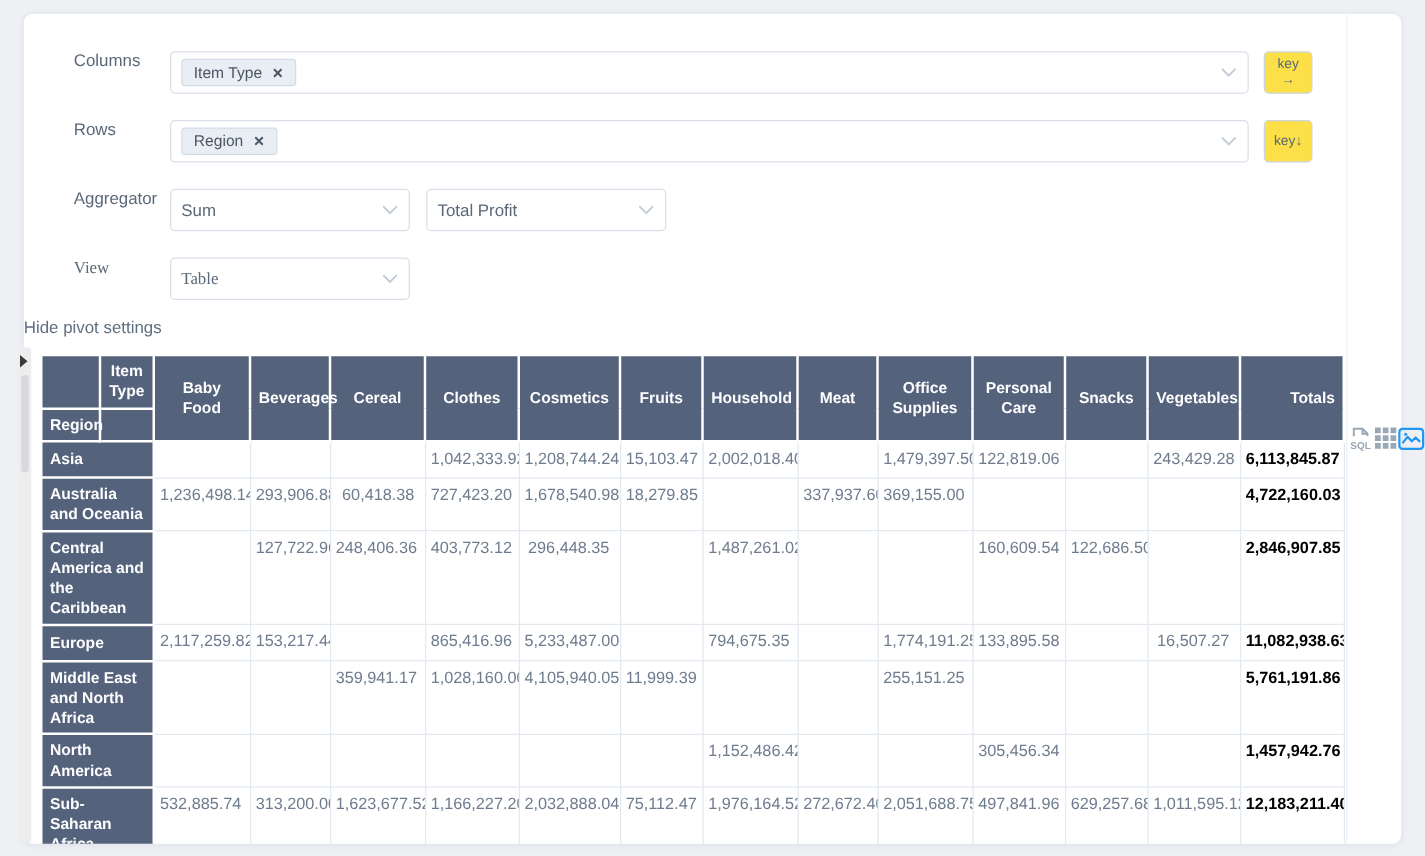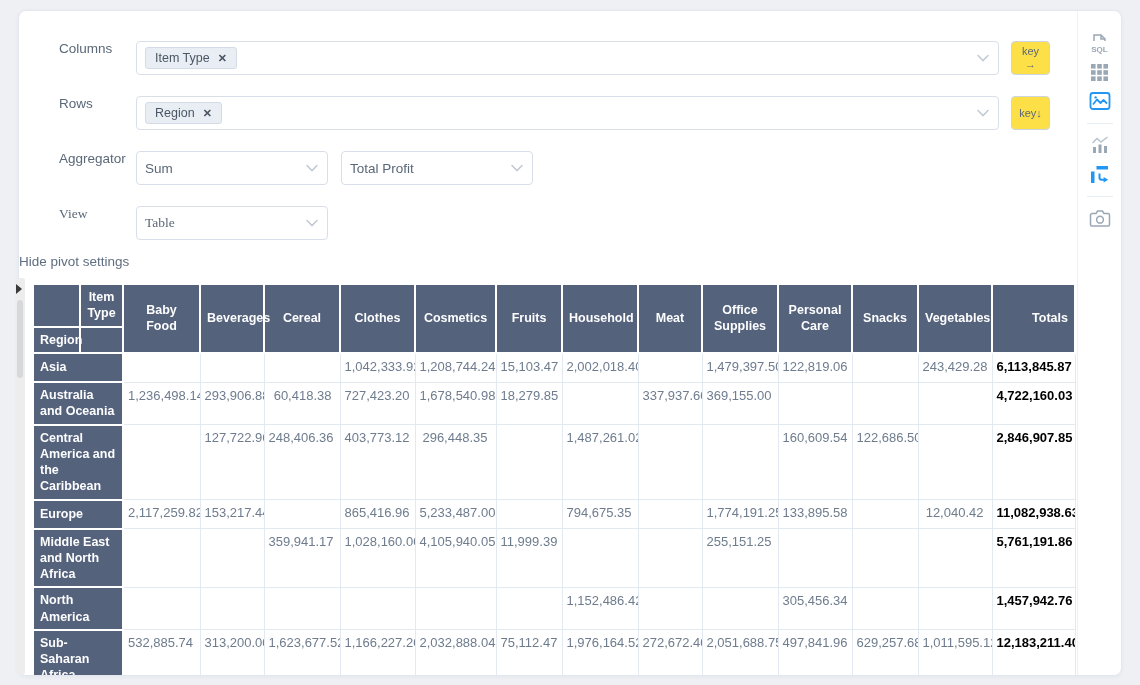--- a/index.html
+++ b/index.html
@@ -64,21 +64,21 @@
   .pvt td.val {
     border:1px solid #e2e9f1; background:#fff; color:#6e7c8e;
     font-size:13px; text-align:right; padding:5px 8px 6px 4px; vertical-align:top;
     line-height:1.3; overflow:hidden; white-space:nowrap;
   }
   .pvt td.rowtot, .pvt td.coltot, .pvt td.grand { font-weight:bold; color:#000000; }
 
   
   .toolbar {
     position:absolute; right:0; top:0; bottom:0; width:44px;
-    border-left:1px solid #eef2f6; display:flex; flex-direction:column; align-items:center;
+    border-left:1px solid #eef2f6; display:flex; flex-direction:row; align-items:center;
     padding-top:20px;
   }
   .tb-btn { width:24px; height:24px; margin-bottom:5px; display:flex; align-items:center; justify-content:center; cursor:pointer; }
   .tb-div { width:26px; border-top:1px solid #e8edf2; margin:5px 0 9px 0; }
 
   
   .drawer {
     position:absolute; left:15px; top:278px; width:10px; height:396px;
     background:#ededee; z-index:5; border-radius:2px;
   }
@@ -261,21 +261,21 @@
               <td class="val">153,217.44</td>
               <td class="val"></td>
               <td class="val">865,416.96</td>
               <td class="val">5,233,487.00</td>
               <td class="val"></td>
               <td class="val">794,675.35</td>
               <td class="val"></td>
               <td class="val">1,774,191.25</td>
               <td class="val">133,895.58</td>
               <td class="val"></td>
-              <td class="val">12,040.42</td>
+              <td class="val">16,507.27</td>
               <td class="val rowtot">11,082,938.63</td>
             </tr>
             <tr>
               <th class="hdr rowh" colspan="2">Middle East and North Africa</th>
               <td class="val"></td>
               <td class="val"></td>
               <td class="val">359,941.17</td>
               <td class="val">1,028,160.00</td>
               <td class="val">4,105,940.05</td>
               <td class="val">11,999.39</td>

